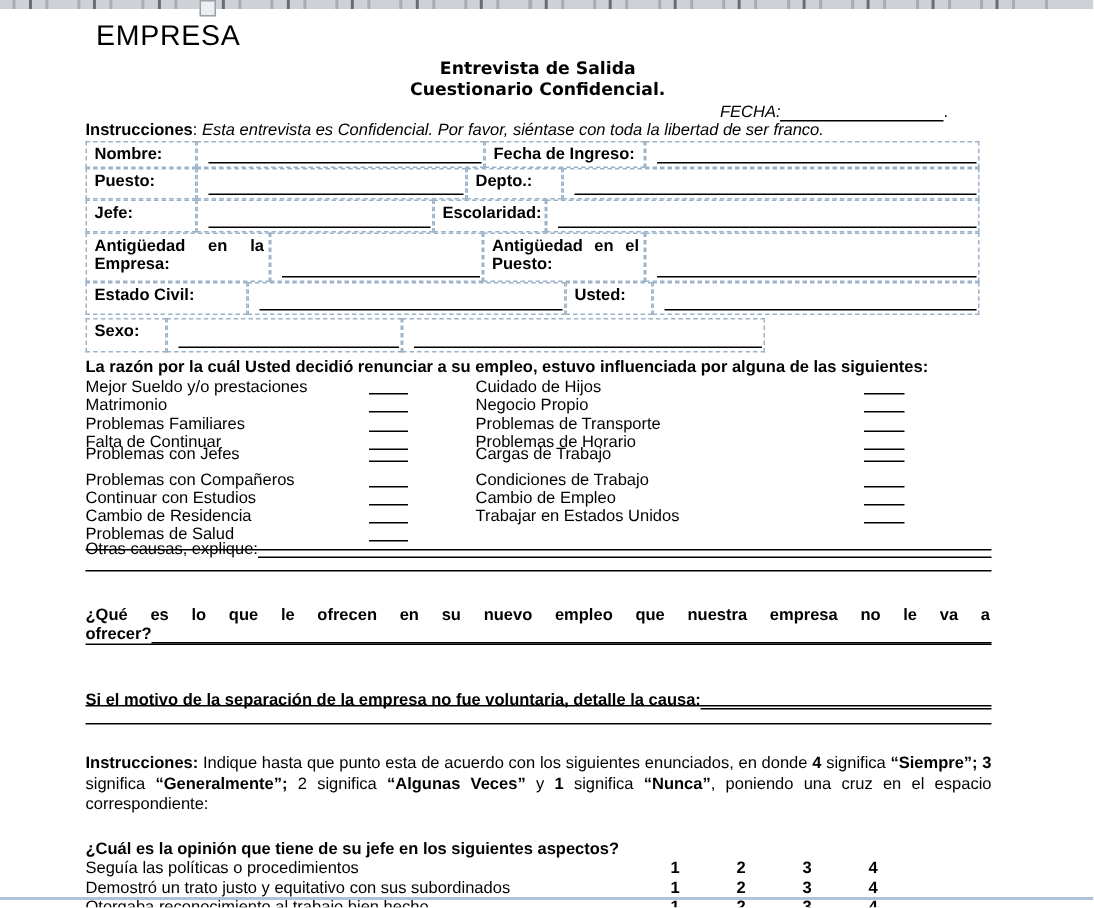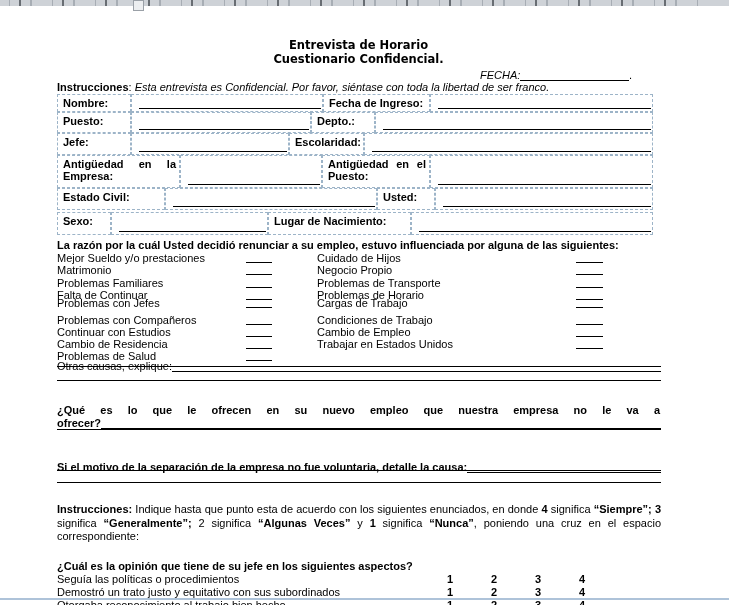--- a/index.html
+++ b/index.html
@@ -56,21 +56,22 @@
   .bottom-line{position:absolute;left:0;top:598px;width:729px;height:2px;background:#aec3d9;}
 </style>
 </head>
 <body>
 
 <div class="page">
 
   <div class="ruler"></div>
   <div class="ruler-marker"></div>
 
-  <div class="doc-title">Entrevista de Horario</div>
+  <div class="company">EMPRESA</div>
+  <div class="doc-title">Entrevista de Salida</div>
   <div class="doc-subtitle">Cuestionario Confidencial.</div>
 
   <div class="fecha-row">
     <span class="fecha-label">FECHA:</span>
     <span class="fecha-line"></span>
     <span>.</span>
   </div>
 
   <div class="intro">
     <span class="b">Instrucciones</span><span>:</span><i> Esta entrevista es Confidencial. Por favor, siéntase con toda la libertad de ser franco.</i>
@@ -125,21 +126,20 @@
       <div class="cell" style="width:58px;">Usted:</div>
       <div class="cell blank" style="width:218px;">
           <span class="uline"></span>
         </div>
     </div>
     <div class="irow" style="height:23px;margin-top:2px;">
       <div class="cell" style="width:54px;">Sexo:</div>
       <div class="cell blank" style="width:157px;">
           <span class="uline"></span>
         </div>
-      <div class="cell" style="width:143px;">Lugar de Nacimiento:</div>
       <div class="cell blank" style="width:242px;">
           <span class="uline"></span>
         </div>
     </div>
   </div>
 
   <div class="sec-head" style="top:239px;">La razón por la cuál Usted decidió renunciar a su empleo, estuvo influenciada por alguna de las siguientes:</div>
 
   <div class="reason-row" style="top:252px;">
     <span class="r-llabel">Mejor Sueldo y/o prestaciones</span>

